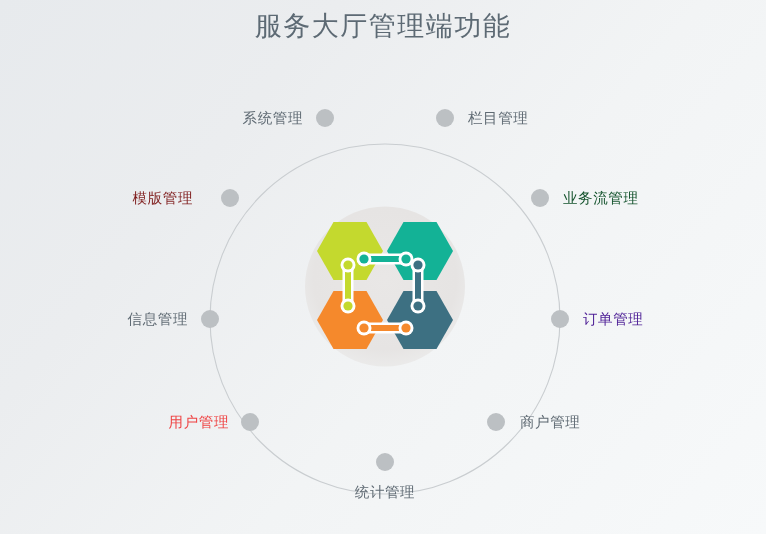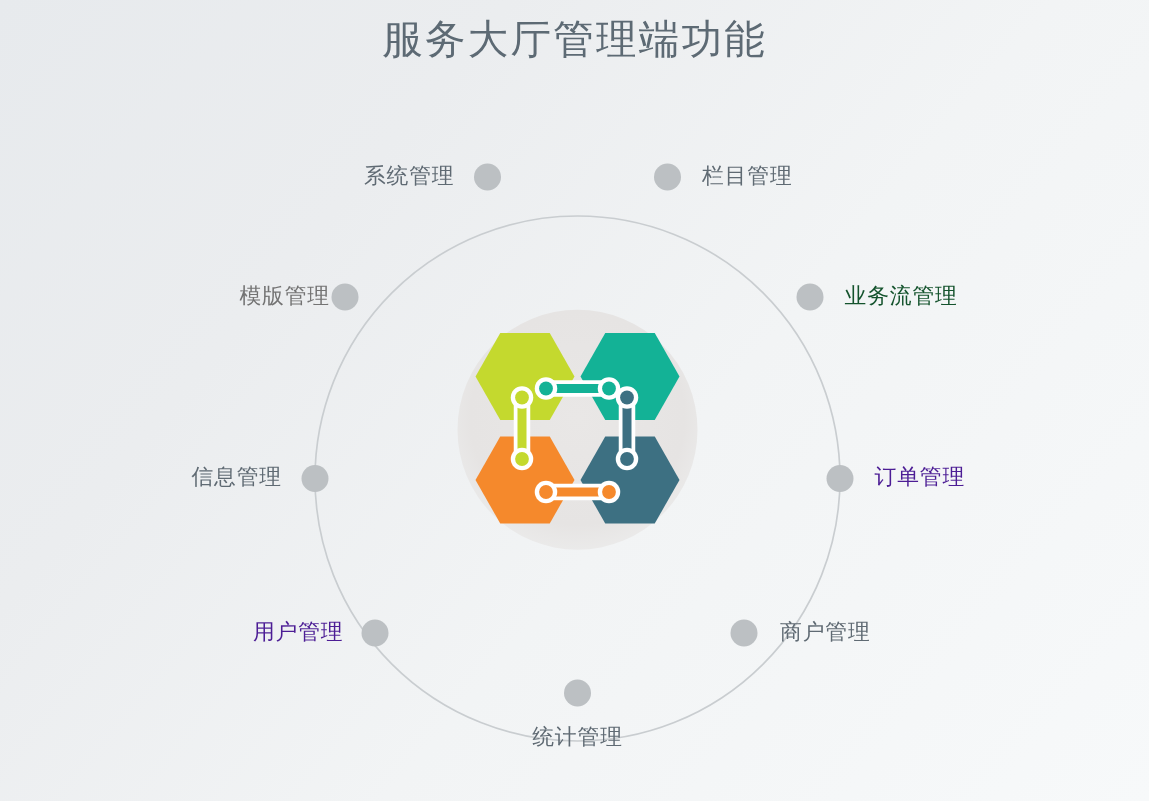--- a/index.html
+++ b/index.html
@@ -136,22 +136,22 @@
             <circle cx="364" cy="328" r="4.6" fill="#f5892c"></circle>
             <circle cx="406" cy="328" r="7.5" fill="#ffffff"></circle>
             <circle cx="406" cy="328" r="4.6" fill="#f5892c"></circle>
           </g>
         </g>
     </svg>
 
     <div id="nodeLabels">
         <div class="node-label to-left" style="left: 303px; top: 118px; color: rgb(95, 106, 115);">系统管理</div>
         <div class="node-label to-right" style="left: 468px; top: 118px; color: rgb(95, 106, 115);">栏目管理</div>
-        <div class="node-label to-left" style="left: 220px; top: 198px; color: #737373;">模版管理</div>
+        <div class="node-label to-left" style="left: 193px; top: 198px; color: #7f1d1d;">模版管理</div>
         <div class="node-label to-right" style="left: 563px; top: 198px; color: #14532d;">业务流管理</div>
         <div class="node-label to-left" style="left: 188px; top: 319px; color: rgb(95, 106, 115);">信息管理</div>
         <div class="node-label to-right" style="left: 583px; top: 319px; color: #4c1d95;">订单管理</div>
-        <div class="node-label to-left" style="left: 229px; top: 422px; color: #4c1d95;">用户管理</div>
+        <div class="node-label to-left" style="left: 229px; top: 422px; color: #ef4444;">用户管理</div>
         <div class="node-label to-right" style="left: 520px; top: 422px; color: rgb(95, 106, 115);">商户管理</div>
         <div class="node-label to-bottom" style="left: 385px; top: 485px; color: rgb(95, 106, 115);">统计管理</div>
       </div>
   </div>
 </div>
 
 </body></html>

